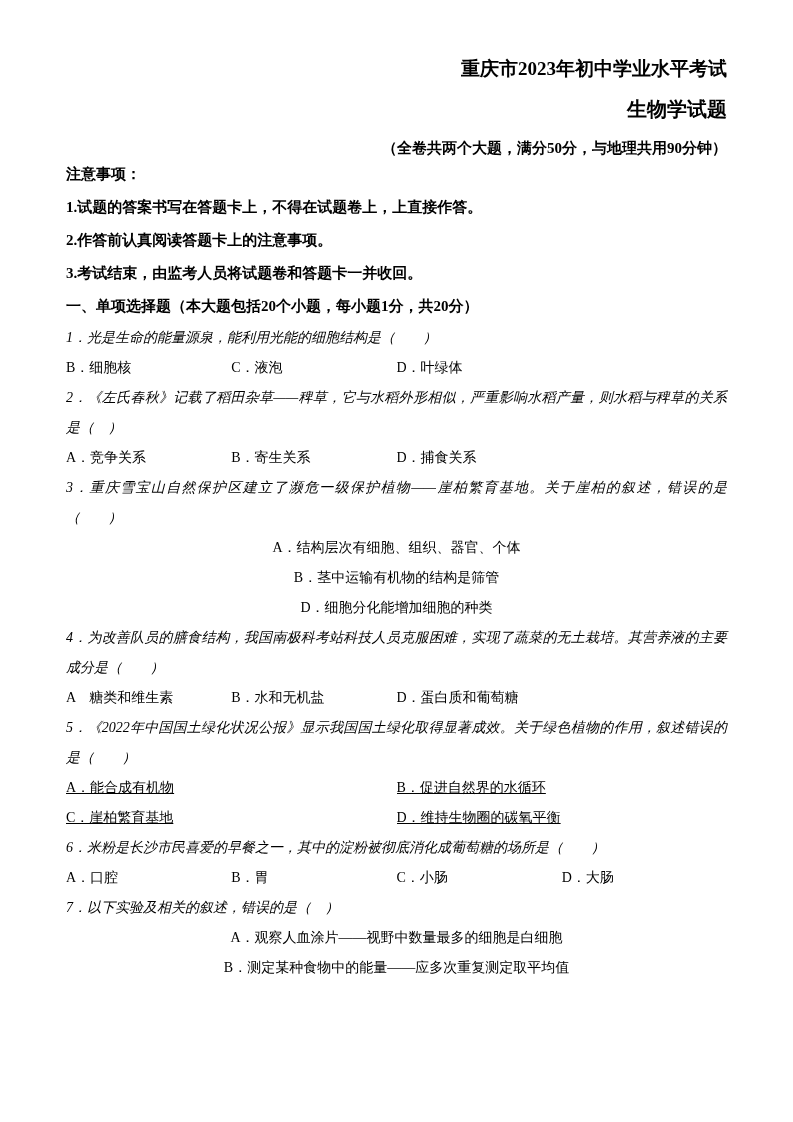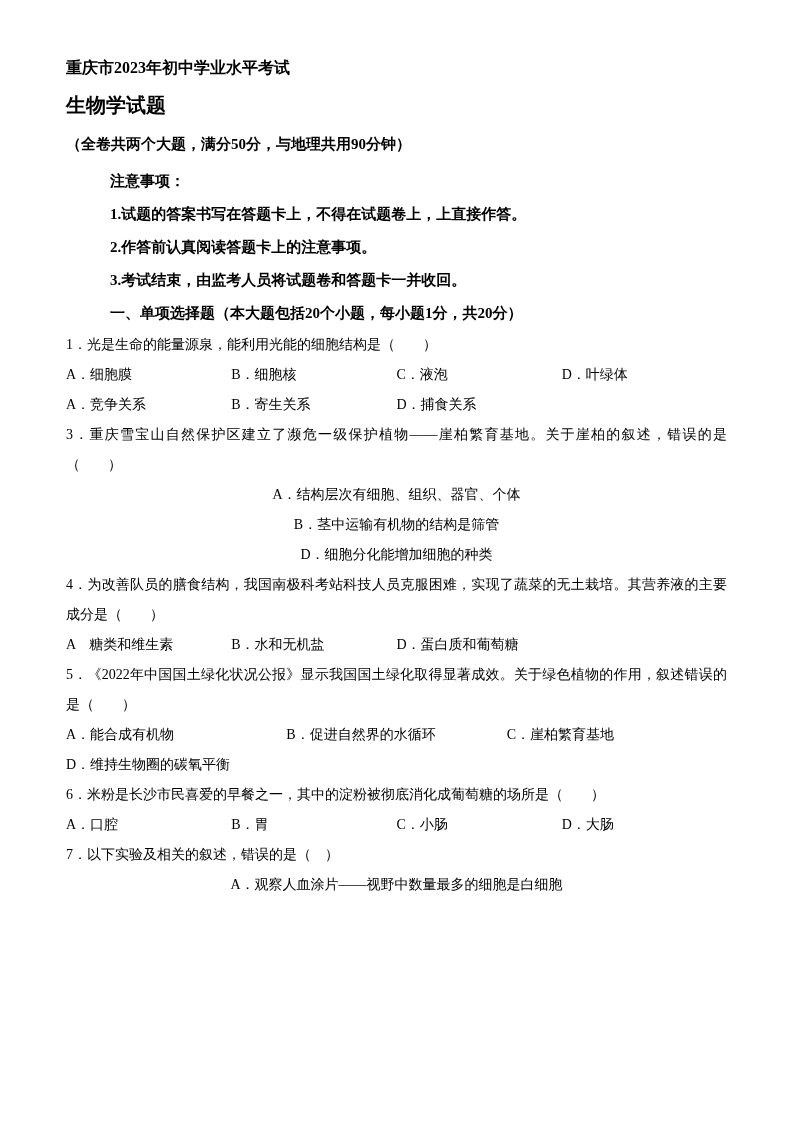--- a/index.html
+++ b/index.html
@@ -13,68 +13,68 @@
     height: 1122px;
     box-sizing: border-box;
     padding: 58px 66px 20px 66px;
     background: #ffffff;
     color: #000000;
     font-family: "Liberation Serif", "DejaVu Serif", serif;
     overflow: hidden;
   }
   .exam-title {
     margin: 0 0 16px 0;
-    font-size: 16px;
+    font-size: 19px;
     font-weight: bold;
-    text-align: left;
+    text-align: right;
     line-height: 1.2;
   }
   .exam-subtitle {
     margin: 0 0 18px 0;
     font-size: 20px;
     font-weight: bold;
-    text-align: left;
+    text-align: right;
     line-height: 1.2;
   }
   .exam-note {
     font-size: 15px;
     font-weight: bold;
-    text-align: left;
+    text-align: right;
     line-height: 1.3;
-    margin-bottom: 10px;
   }
   .notice-heading,
   .notice-line,
   .section-heading {
     font-size: 15px;
     font-weight: bold;
     line-height: 33px;
     text-align: left;
-    margin-left: 44px;
   }
   .questions {
     font-size: 14px;
   }
   .question {
     margin: 0;
   }
   .stem {
     line-height: 30px;
     text-align: justify;
+    font-style: italic;
   }
   .options {
     line-height: 30px;
   }
   .options.row4 {
     display: grid;
     grid-template-columns: repeat(4, 1fr);
   }
   .options.row2 {
     display: grid;
-    grid-template-columns: 1fr 1fr 1fr;
+    grid-template-columns: 1fr 1fr;
+    text-decoration: underline;
   }
   .options.list .option {
     display: block;
     text-align: center;
   }
   .option {
     white-space: nowrap;
     overflow: hidden;
   }
 </style>
@@ -90,27 +90,27 @@
   <div class="notice-line">1.试题的答案书写在答题卡上，不得在试题卷上，上直接作答。</div>
   <div class="notice-line">2.作答前认真阅读答题卡上的注意事项。</div>
   <div class="notice-line">3.考试结束，由监考人员将试题卷和答题卡一并收回。</div>
 
   <div class="section-heading">一、单项选择题（本大题包括20个小题，每小题1分，共20分）</div>
 
   <div class="questions">
       <div class="question">
         <div class="stem">1．光是生命的能量源泉，能利用光能的细胞结构是（　　）</div>
         <div class="options row4">
-          <div class="option">A．细胞膜</div>
           <div class="option">B．细胞核</div>
           <div class="option">C．液泡</div>
           <div class="option">D．叶绿体</div>
         </div>
       </div>
       <div class="question">
+        <div class="stem">2．《左氏春秋》记载了稻田杂草——稗草，它与水稻外形相似，严重影响水稻产量，则水稻与稗草的关系是（　）</div>
         <div class="options row4">
           <div class="option">A．竞争关系</div>
           <div class="option">B．寄生关系</div>
           <div class="option">D．捕食关系</div>
         </div>
       </div>
       <div class="question">
         <div class="stem">3．重庆雪宝山自然保护区建立了濒危一级保护植物——崖柏繁育基地。关于崖柏的叙述，错误的是（　　）</div>
         <div class="options list">
           <div class="option">A．结构层次有细胞、组织、器官、个体</div>
@@ -141,16 +141,17 @@
           <div class="option">A．口腔</div>
           <div class="option">B．胃</div>
           <div class="option">C．小肠</div>
           <div class="option">D．大肠</div>
         </div>
       </div>
       <div class="question">
         <div class="stem">7．以下实验及相关的叙述，错误的是（　）</div>
         <div class="options list">
           <div class="option">A．观察人血涂片——视野中数量最多的细胞是白细胞</div>
+          <div class="option">B．测定某种食物中的能量——应多次重复测定取平均值</div>
         </div>
       </div>
     </div>
 </div>
 
 </body></html>

